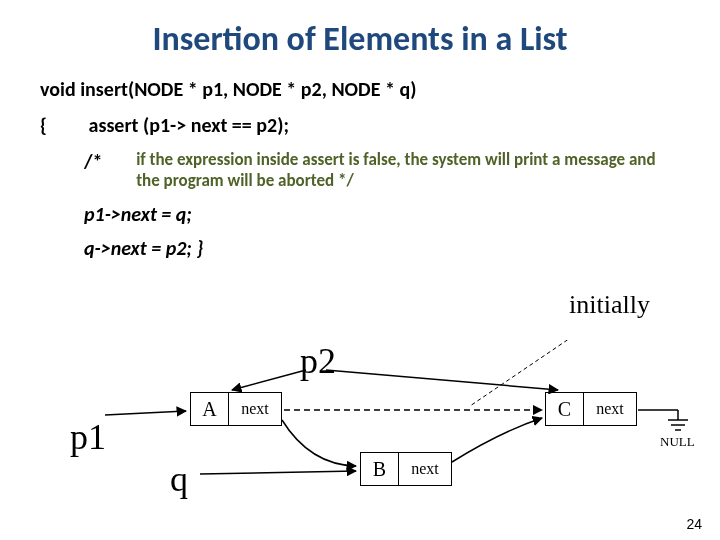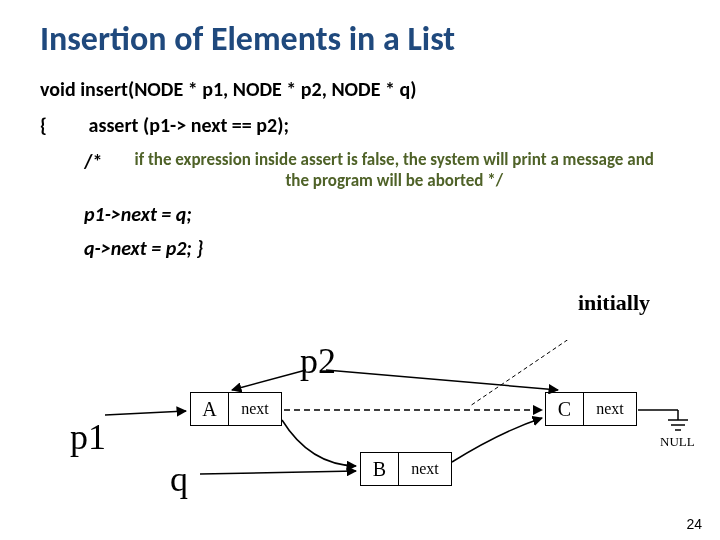--- a/index.html
+++ b/index.html
@@ -5,26 +5,25 @@
   * { margin: 0; padding: 0; box-sizing: border-box; }
   body {
     width: 720px;
     height: 540px;
     background: #fff;
     font-family: Calibri, "Trebuchet MS", Tahoma, sans-serif;
     position: relative;
     overflow: hidden;
   }
   .title {
-    text-align: left;
+    text-align: center;
     color: #1f497d;
     font-size: 34px;
     font-weight: bold;
     padding-top: 18px;
-    margin-left: 40px;
   }
   .sig {
     color: #000;
     font-size: 20px;
     font-weight: bold;
     margin: 18px 0 8px 40px;
   }
   .code-body {
     margin: 12px 0 12px 40px;
     font-size: 20px;
@@ -34,32 +33,30 @@
   .brace { display: inline-block; width: 44px; vertical-align: top; }
   .assert { display: inline-block; }
   .comment-row { margin: 8px 0 0 84px; }
   .comment-star { display:inline-block; vertical-align: top; font-weight: bold; font-size: 20px; }
   .comment-text {
     display: inline-block;
     color: #4f6228;
     font-weight: bold;
     font-size: 17px;
     width: 540px;
-    margin-left: 18px;
+    margin-left: 30px;
     line-height: 1.25;
-    text-align: center;
   }
   .stmt { margin: 10px 0 0 84px; font-size: 20px; font-weight: bold; font-style: italic; }
   .initially {
     position: absolute;
     right: 70px;
     top: 290px;
     font-family: "Times New Roman", Times, serif;
-    font-size: 22px;
-    font-weight: bold;
+    font-size: 26px;
   }
   .diagram { position: absolute; left: 0; top: 340px; width: 720px; height: 180px; }
   .node-box {
     position: absolute;
     border: 1.5px solid #000;
     height: 34px;
     display: flex;
   }
   .node-letter {
     width: 38px;

